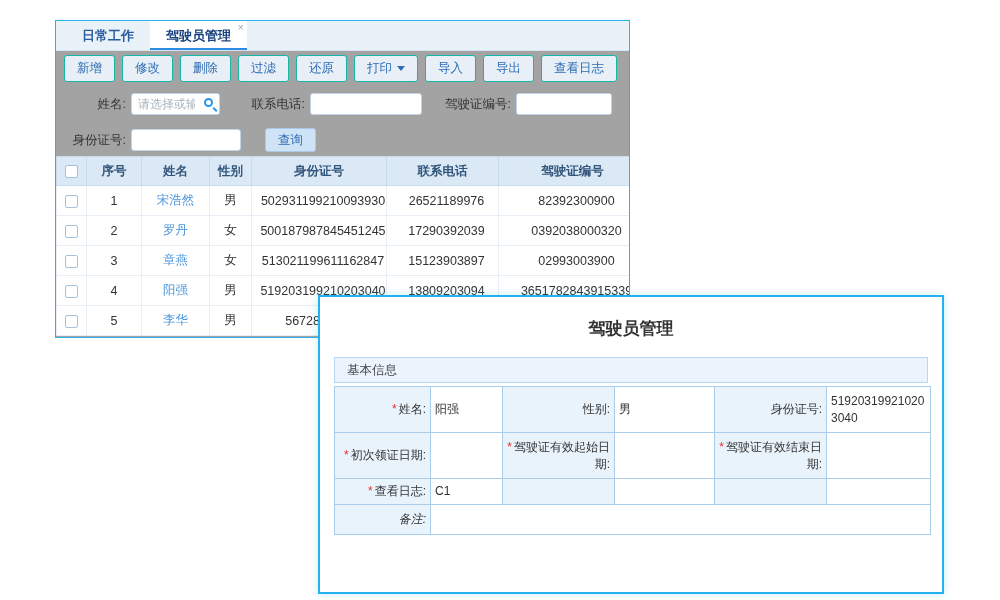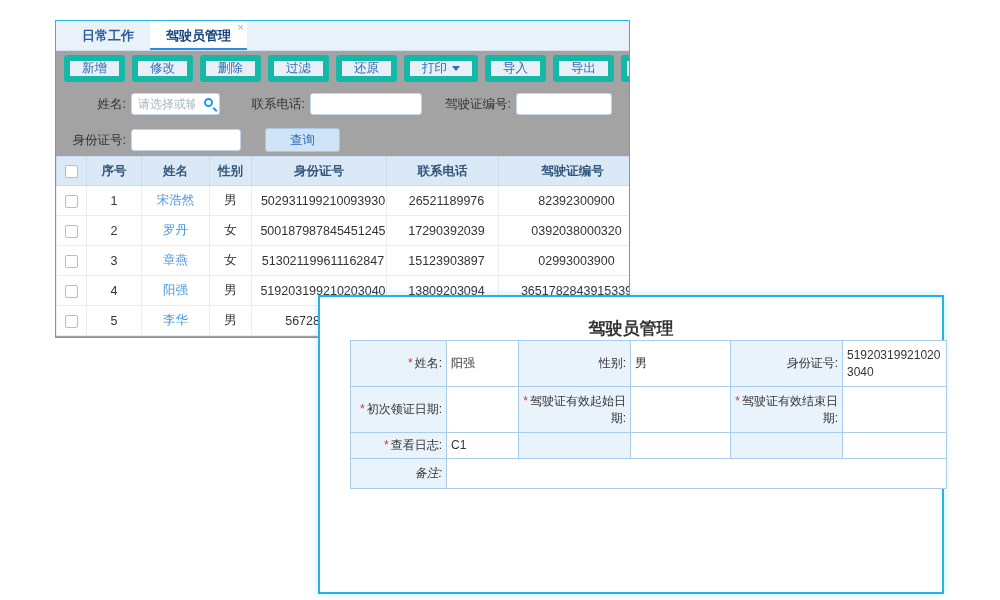--- a/index.html
+++ b/index.html
@@ -12,63 +12,63 @@
 
   .tabbar{ height:30px; background:#e9f1f9; border-bottom:1px solid #d5e2ef;
     display:flex; align-items:stretch; padding-left:10px; }
   .tab{ padding:0 16px; line-height:29px; font-size:13px; font-weight:bold;
     color:#2b5d9b; cursor:pointer; position:relative; }
   .tab.active{ background:#ffffff; color:#17427e; border-bottom:2px solid #2a8ce2; }
   .tab-close{ position:absolute; top:1px; right:3px; font-size:11px; line-height:11px;
     color:#9ab0c4; font-weight:normal; }
 
   .toolbar{ display:flex; align-items:center; gap:7px; padding:5px 8px; height:34px; }
-  .tbtn{ height:27px; padding:0 12px; background:#e9eff7; border:6px solid #14b8a6;
+  .tbtn{ height:27px; padding:0 12px; background:#e9eff7; border:1px solid #14b8a6;
     border-radius:3px; color:#2e6db4; font-size:12.5px; display:flex; align-items:center;
     gap:5px; cursor:pointer; white-space:nowrap;font-family:Liberation Mono, monospace; }
   .caret{ width:0; height:0; border-left:4px solid transparent; border-right:4px solid transparent;
     border-top:5px solid #2e6db4; display:inline-block; }
 
   .filter-row{ display:flex; align-items:center; height:32px; padding-left:0; font-size:12.5px; color:#333; }
   .filter-row.r1{ margin-top:3px; }
   .flabel{ width:70px; text-align:right; flex:none; }
   .flabel.w2{ width:70px; }
   .finput{ height:22px; border:1px solid #c2d4e6; border-radius:3px; background:#fff;
     margin-left:5px; font-size:12px; padding:0 6px; color:#333; outline:none;
     font-family:"Liberation Sans","DejaVu Sans",sans-serif; }
   .finput::placeholder{ color:#a9b4bf; }
   .name-wrap{ position:relative; margin-left:5px; }
   .name-wrap .finput{ margin-left:0; width:89px; padding-right:24px; }
   .mag{ position:absolute; right:7px; top:5px; width:9px; height:9px;
     border:2px solid #2196f3; border-radius:50%; }
   .mag::after{ content:""; position:absolute; width:2px; height:5px; background:#2196f3;
     transform:rotate(-45deg); left:8px; top:7px; }
   .gap20{ width:20px; flex:none; }
-  .query-btn{ height:24px; padding:0 24px; margin-left:24px; background:#cfe3f6;
+  .query-btn{ height:24px; padding:0 12px; margin-left:24px; background:#cfe3f6;
     border:1px solid #aac9e8; border-radius:3px; color:#2e6db4; font-size:12.5px; cursor:pointer; }
 
   table.grid{ border-collapse:collapse; table-layout:fixed; width:590px; 
     font-size:12.5px; color:#333; }
   table.grid th{ background:#dbe8f6; color:#33577b; font-weight:600; height:29px;
     border:1px solid #c9dcef; text-align:center; }
   table.grid td{ height:30px; border:1px solid #e7eef6; background:#fff; text-align:center; }
   table.grid td.l, table.grid th.l{ text-align:center; padding-left:8px; }
   .cbx{ display:inline-block; width:13px; height:13px; border:1px solid #a3c2de;
     border-radius:2px; background:#fff; vertical-align:middle; cursor:pointer; }
   .name-link{ color:#4b96dc; cursor:pointer; }
 
   
   .dialog{ position:absolute; left:318px; top:295px; width:626px; height:299px;
     background:#fff; border:2px solid #25b1ee; z-index:10;
     box-shadow:0 0 8px rgba(37,177,238,.25); }
   .dlg-title{ margin-top:20px; text-align:center; font-size:17px; font-weight:bold; color:#333; }
   .section-bar{ margin:17px 14px 3px 14px; height:26px; line-height:24px;
     background:#ebf4fc; border:1px solid #b9d7f1; padding-left:12px;
     font-size:12.5px; color:#444; }
-  table.form{ border-collapse:collapse; table-layout:fixed; margin:0 30px; width:596px;
+  table.form{ border-collapse:collapse; table-layout:fixed; margin:0 14px; width:596px;
     font-size:12px; color:#333; }
   table.form td{ border:1px solid #a9cdeb; vertical-align:middle; line-height:1.35;
     padding:2px 4px; word-break:break-all; }
   td.lab{ background:#e9f3fb; text-align:right; }
   td.val{ background:#fff; text-align:left; padding-left:6px; }
   .req{ color:#e03131; margin-right:2px; }
   tr.r-tall td{ height:46px; }
   tr.r-short td{ height:26px; }
   tr.r-remark td{ height:30px;font-style:italic; }
 </style>
@@ -187,20 +187,21 @@
         <td class="l">56728119820</td>
         <td class="l"></td>
         <td class="l"></td>
       </tr>
     </tbody>
   </table>
 </div>
 
 <div class="dialog">
   <div class="dlg-title">驾驶员管理</div>
+  <div class="section-bar">基本信息</div>
 
   <table class="form">
     <colgroup>
       <col style="width:96px">
         <col style="width:72px">
         <col style="width:112px">
       <col style="width:100px">
         <col style="width:112px">
         <col style="width:104px">
     </colgroup>

